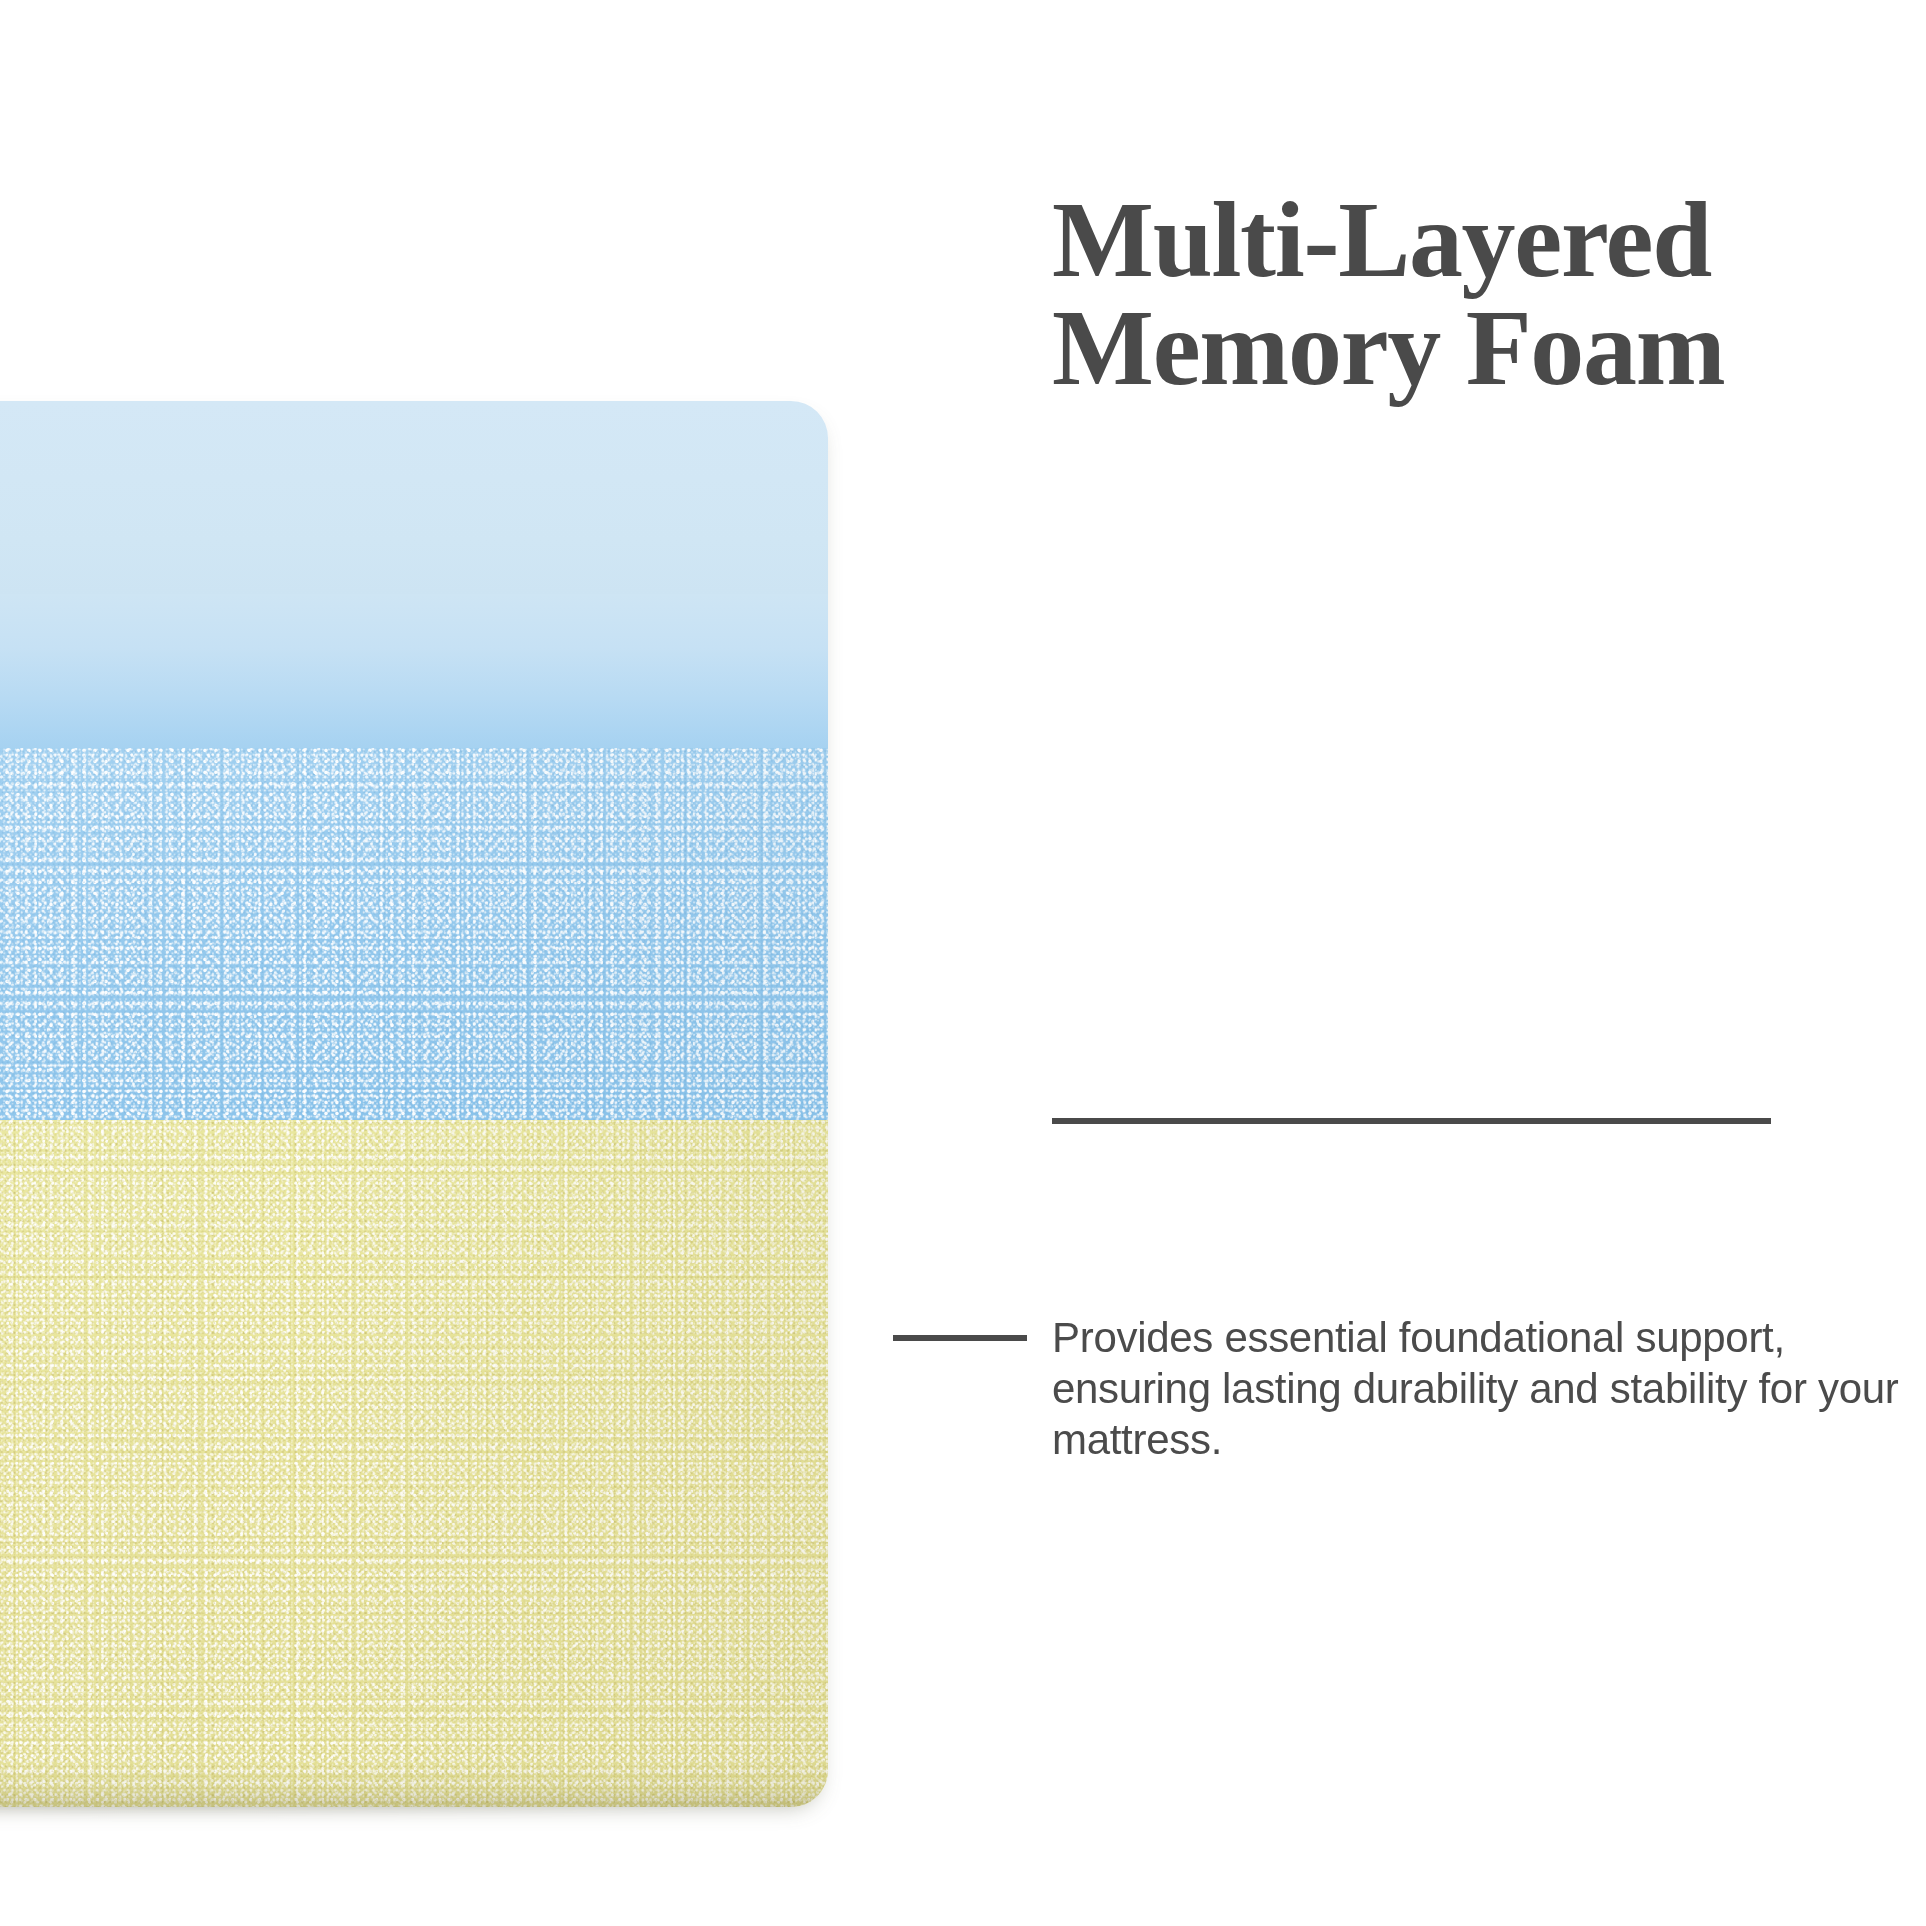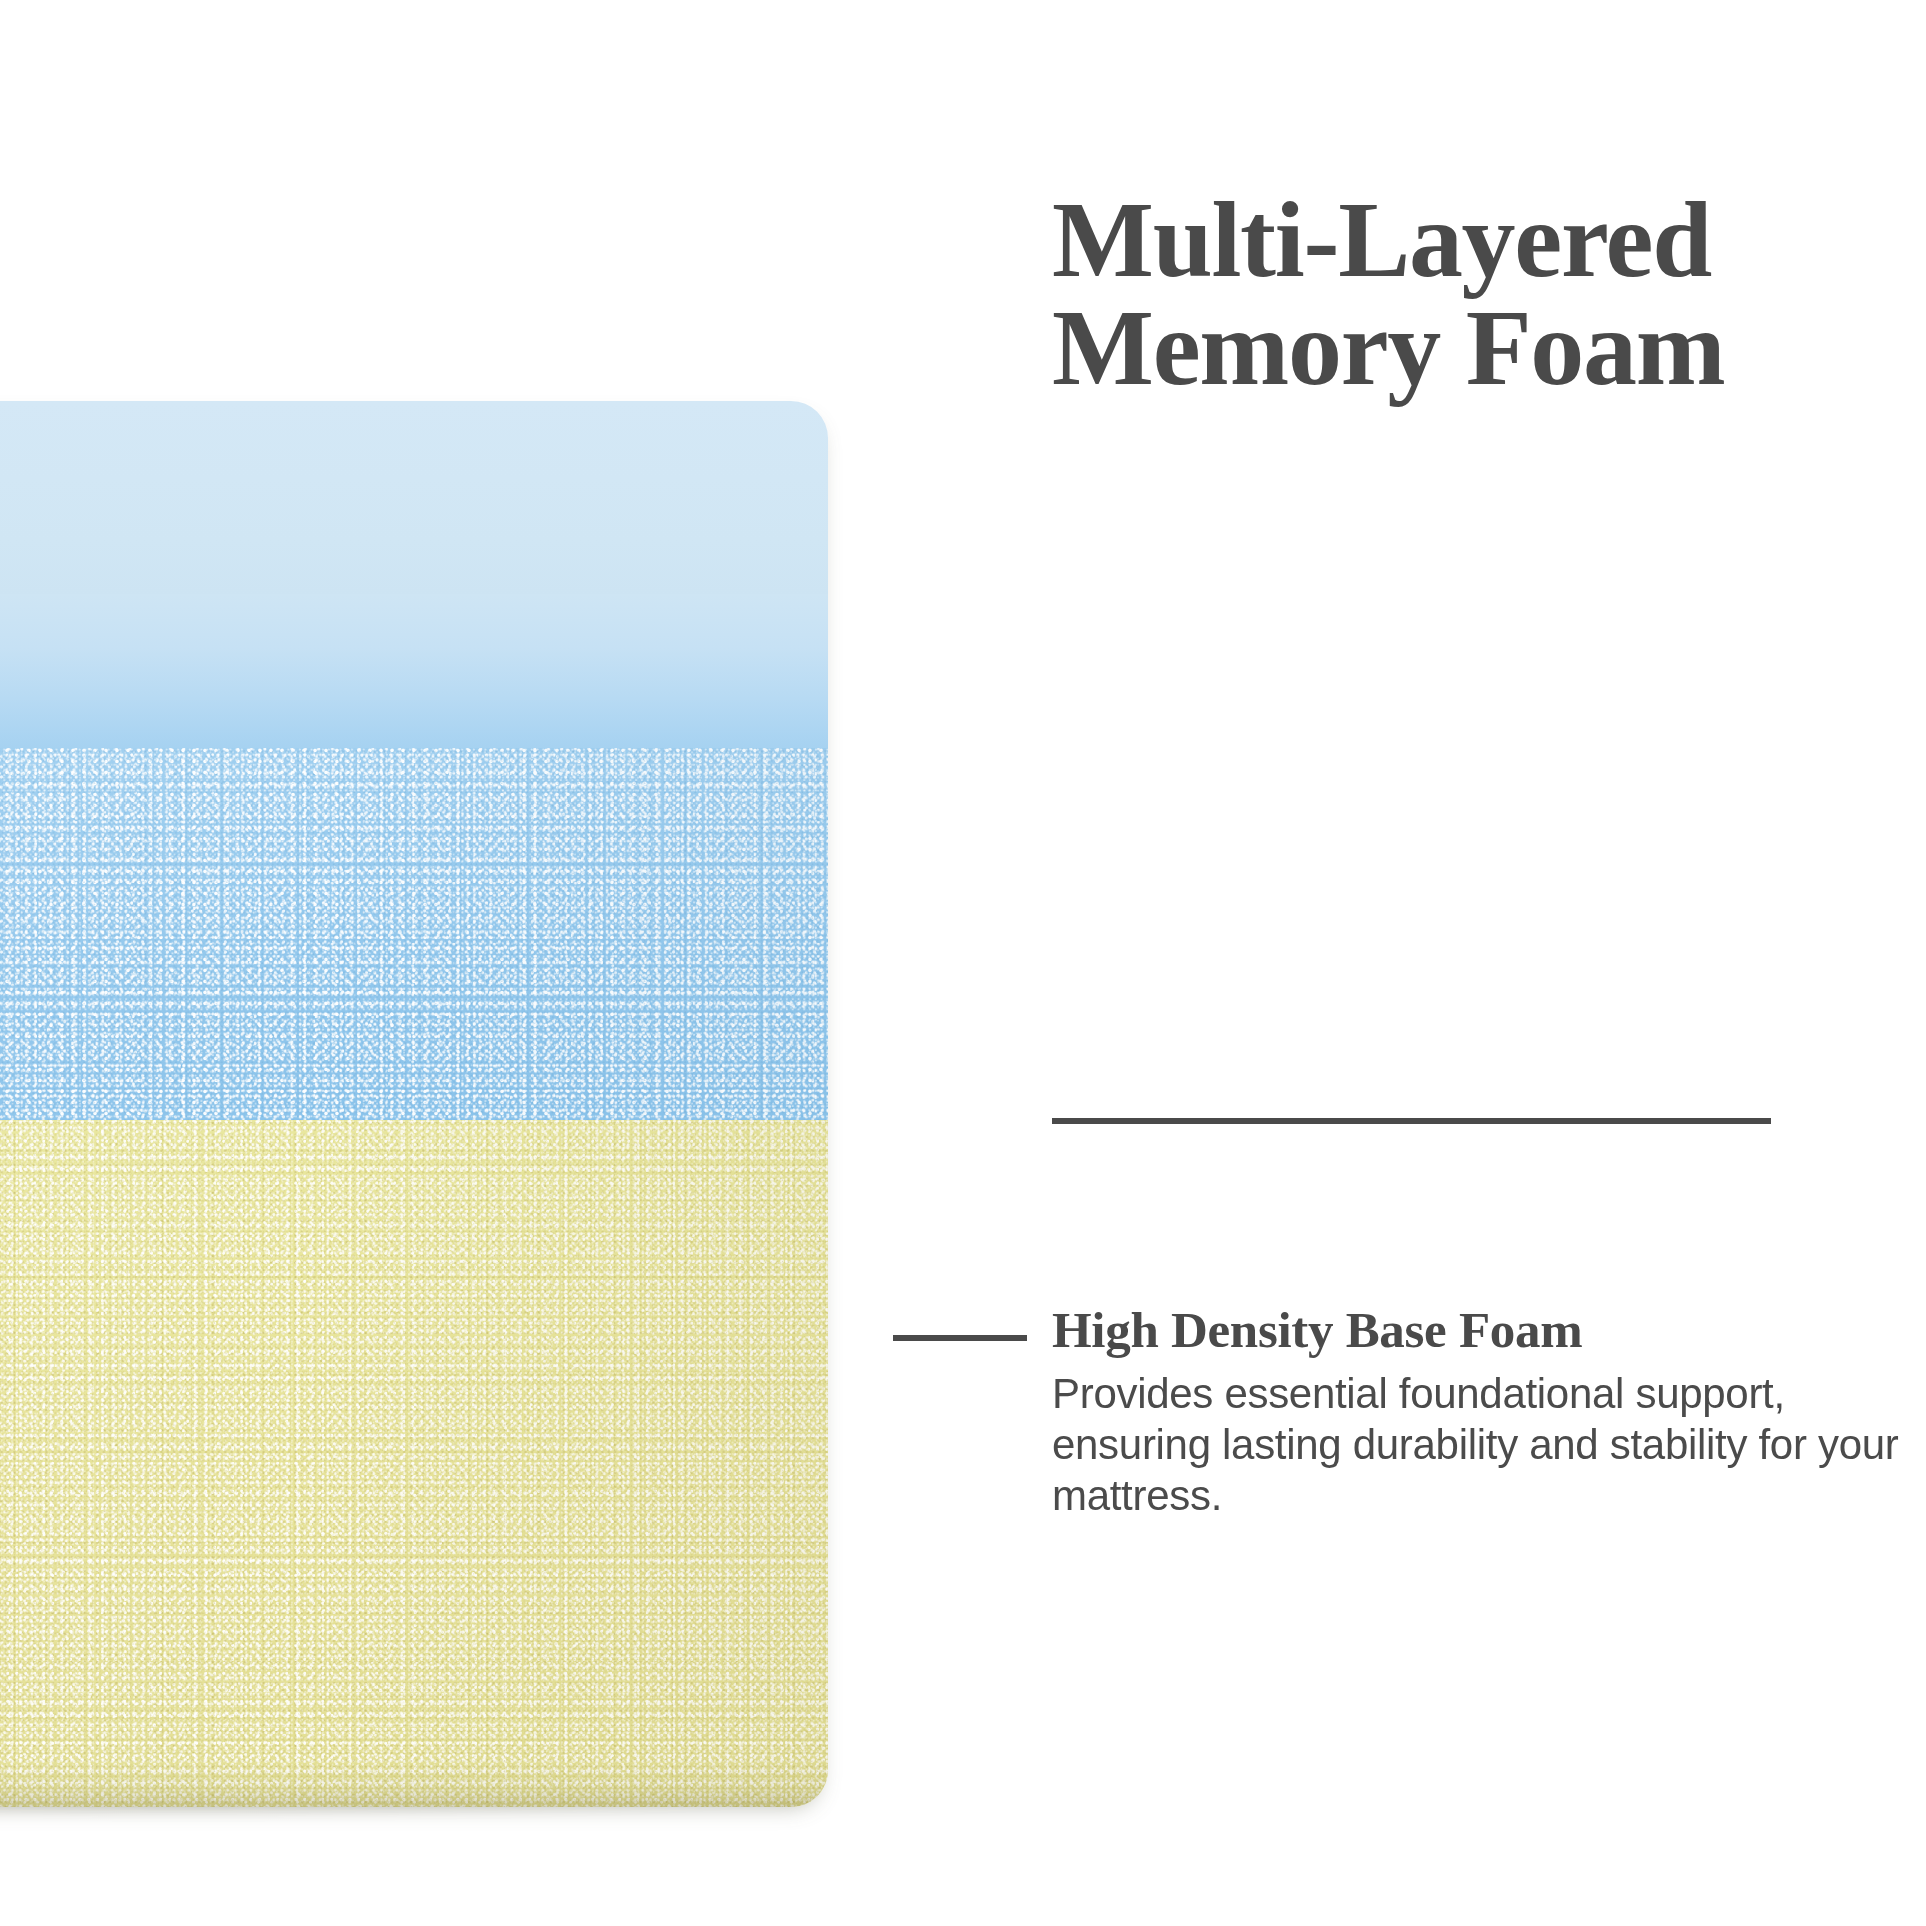--- a/index.html
+++ b/index.html
@@ -282,19 +282,18 @@
   <div class="content">
 
     <h1 class="page-title">Multi-Layered
 Memory Foam</h1>
 
 
     <div class="section-divider"></div>
 
     <div class="callout callout-2">
       <div class="leader-line"></div>
-      <h2 class="callout-heading">High Density Base Foam</h2>
       <p class="callout-body">Provides essential foundational support, ensuring lasting durability and stability for your mattress.</p>
     </div>
 
   </div>
 </div>
 
 
 </body></html>

